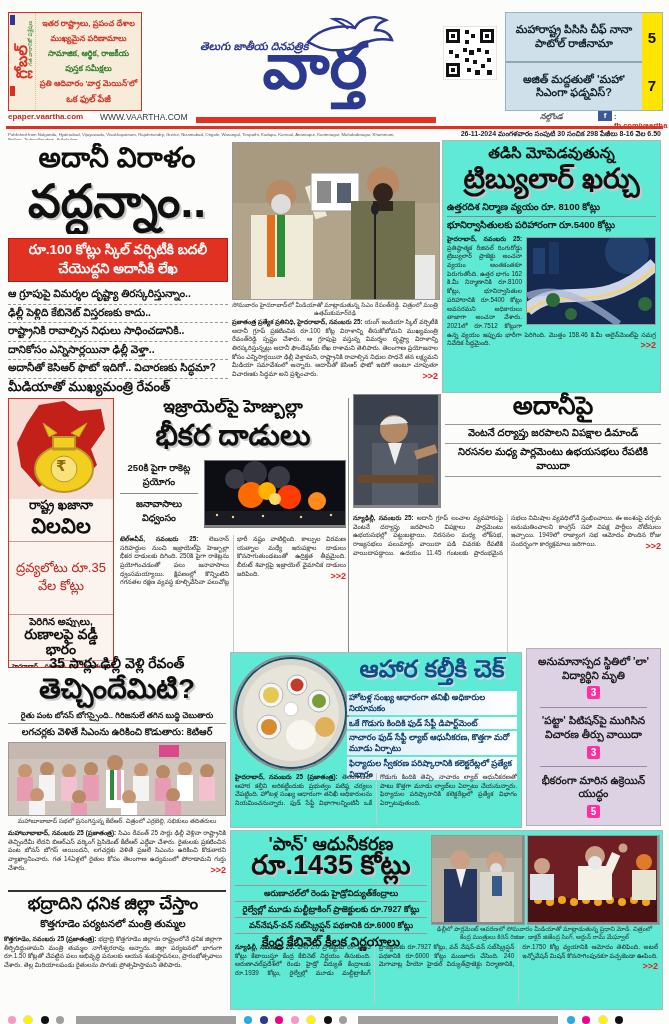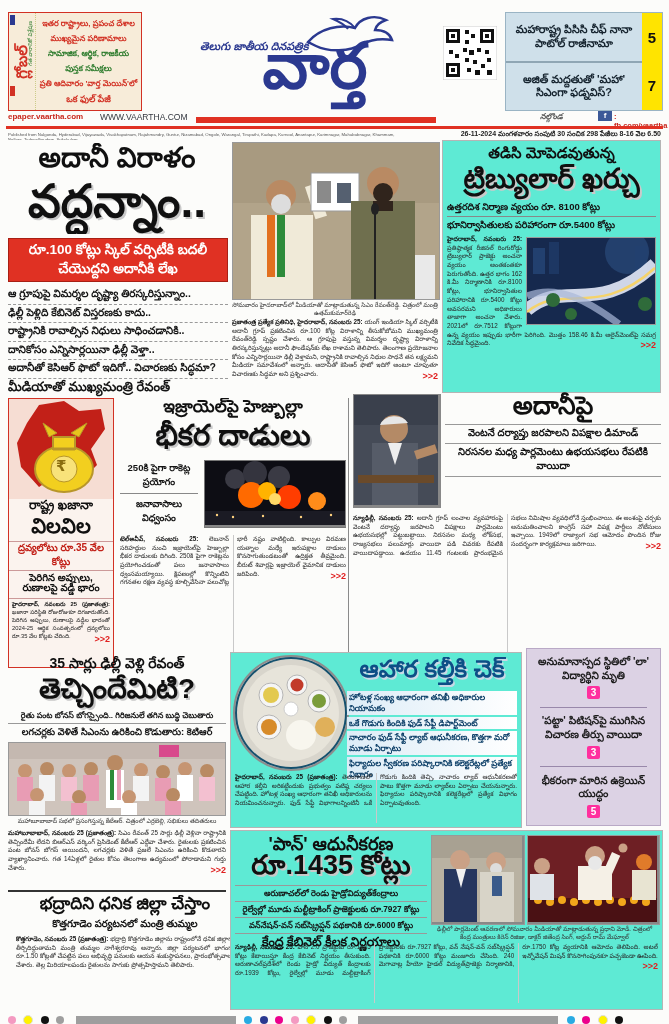--- a/index.html
+++ b/index.html
@@ -217,23 +217,23 @@
         <rect x="44" y="38" width="22" height="12" fill="#f2cf1f" stroke="#b8962a" stroke-width="2"></rect>
         <polygon points="40,38 34,24 48,34" fill="#e8c41c" stroke="#b8962a"></polygon>
         <polygon points="70,38 78,24 62,34" fill="#e8c41c" stroke="#b8962a"></polygon>
         <line x1="44" y1="50" x2="66" y2="50" stroke="#b8962a" stroke-width="3"></line>
         <circle cx="55" cy="70" r="13" fill="#f8e27a" stroke="#b8962a"></circle>
       </svg>
       <span style="position:absolute;left:47px;top:58px;font-size:15px;font-weight:bold;color:#8a6d10;">₹</span>
     </div>
     <div class="hl ctr clip" style="font-size:12.5px;height:16px;">రాష్ట్ర ఖజానా</div>
     <div class="hl ctr clip" style="font-size:21px;font-weight:900;height:26px;">విలవిల</div>
-    <div class="ctr clip" style="font-size:10px;font-weight:bold;color:#c22018;border-top:1px solid #c99;border-bottom:1px solid #c99;padding:0 1px;">ద్రవ్యలోటు రూ.35 వేల కోట్లు</div>
+    <div class="ctr clip" style="font-size:13px;font-weight:normal;color:#c22018;border-top:1px solid #c99;border-bottom:1px solid #c99;padding:18px 1px;">ద్రవ్యలోటు రూ.35 వేల కోట్లు</div>
     <div class="hl ctr clip" style="font-size:10px;padding-top:2px;">పెరిగిన అప్పులు,</div>
-    <div class="hl ctr clip" style="font-size:10px;border-bottom:1px solid #c99;padding-bottom:4px;">రుణాలపై వడ్డీ భారం</div>
+    <div class="hl ctr clip" style="font-size:14px;border-bottom:1px solid #c99;padding-bottom:4px;">రుణాలపై వడ్డీ భారం</div>
     <div class="body-txt clip" style="font-size:5.8px;padding:2px 3px;height:74px;">
       <span class="dateline">హైదరాబాద్, నవంబరు 25 (ప్రజాతంత్ర):</span>
       <span>ఖజానా పరిస్థితి రోజురోజుకూ దిగజారుతోంది. పెరిగిన అప్పులు, రుణాలపై వడ్డీల భారంతో 2024-25 ఆర్థిక సంవత్సరంలో ద్రవ్యలోటు రూ.35 వేల కోట్లకు చేరింది.</span>
       <span class="jump">&gt;&gt;2</span>
     </div>
   </div>
 
   <div class="abs clip" style="left:120px;top:398px;width:226px;height:268px;">
     <div class="hl ctr clip" style="font-size:17px;height:22px;">ఇజ్రాయెల్‌పై హెజ్బుల్లా</div>
     <div class="hl ctr clip shadowed" style="font-size:29px;font-weight:900;height:38px;">భీకర దాడులు</div>
@@ -341,21 +341,21 @@
     <div class="cap clip" style="height:10px;margin-top:1px;">మహాబూబాబాద్ సభలో ప్రసంగిస్తున్న కేటీఆర్. చిత్రంలో ఎర్రబెల్లి, సభికులు తదితరులు</div>
     <div class="body-txt clip" style="height:66px;margin-top:2px;">
       <span class="dateline">మహాబూబాబాద్, నవంబరు 25 (ప్రజాతంత్ర):</span>
       <span>సిఎం రేవంత్ 25 సార్లు ఢిల్లీ వెళ్లినా రాష్ట్రానికి తెచ్చిందేమీ లేదని బిఆర్‌ఎస్ వర్కింగ్ ప్రెసిడెంట్ కేటీఆర్ ఎద్దేవా చేశారు. రైతులకు ప్రకటించిన పంట బోనస్ బోగస్ అయిందని, లగచర్లకు వెళితే ప్రజలే సిఎంను ఉరికించి కొడతారని వ్యాఖ్యానించారు. గత 14ఏళ్లలో రైతుల కోసం తెలంగాణ ఉద్యమంలో పోరాడామని గుర్తు చేశారు.</span>
       <span class="jump">&gt;&gt;2</span>
     </div>
   </div>
 
   <div class="abs" style="left:8px;top:890px;width:218px;height:2px;background:#333;"></div>
 
-  <div class="abs clip" style="left:16px;top:895px;width:218px;height:112px;">
+  <div class="abs clip" style="left:4px;top:895px;width:218px;height:112px;">
     <div class="hl ctr clip" style="font-size:17px;height:22px;">భద్రాదిని ధనిక జిల్లా చేస్తాం</div>
     <div class="sub-bold ctr clip" style="font-size:10px;padding:1px 0 3px 0;">కొత్తగూడెం పర్యటనలో మంత్రి తుమ్మల</div>
     <div class="body-txt clip" style="height:80px;">
       <span class="dateline">కొత్తగూడెం, నవంబరు 25 (ప్రజాతంత్ర):</span>
       <span>భద్రాద్రి కొత్తగూడెం జిల్లాను రాష్ట్రంలోనే ధనిక జిల్లాగా తీర్చిదిద్దుతామని మంత్రి తుమ్మల నాగేశ్వరరావు అన్నారు. జిల్లా పర్యటనలో భాగంగా రూ.1.50 కోట్లతో చేపట్టిన పలు అభివృద్ధి పనులకు ఆయన శంకుస్థాపనలు, ప్రారంభోత్సవాలు చేశారు. తెల్ల మిరియాలపండు రైతులను సాగుకు ప్రోత్సహిస్తామని తెలిపారు.</span>
     </div>
   </div>
 
   <div class="abs boxed" style="left:230px;top:652px;width:290px;height:174px;">
     <div class="circle-photo abs" style="left:2px;top:2px;width:112px;height:112px;">

